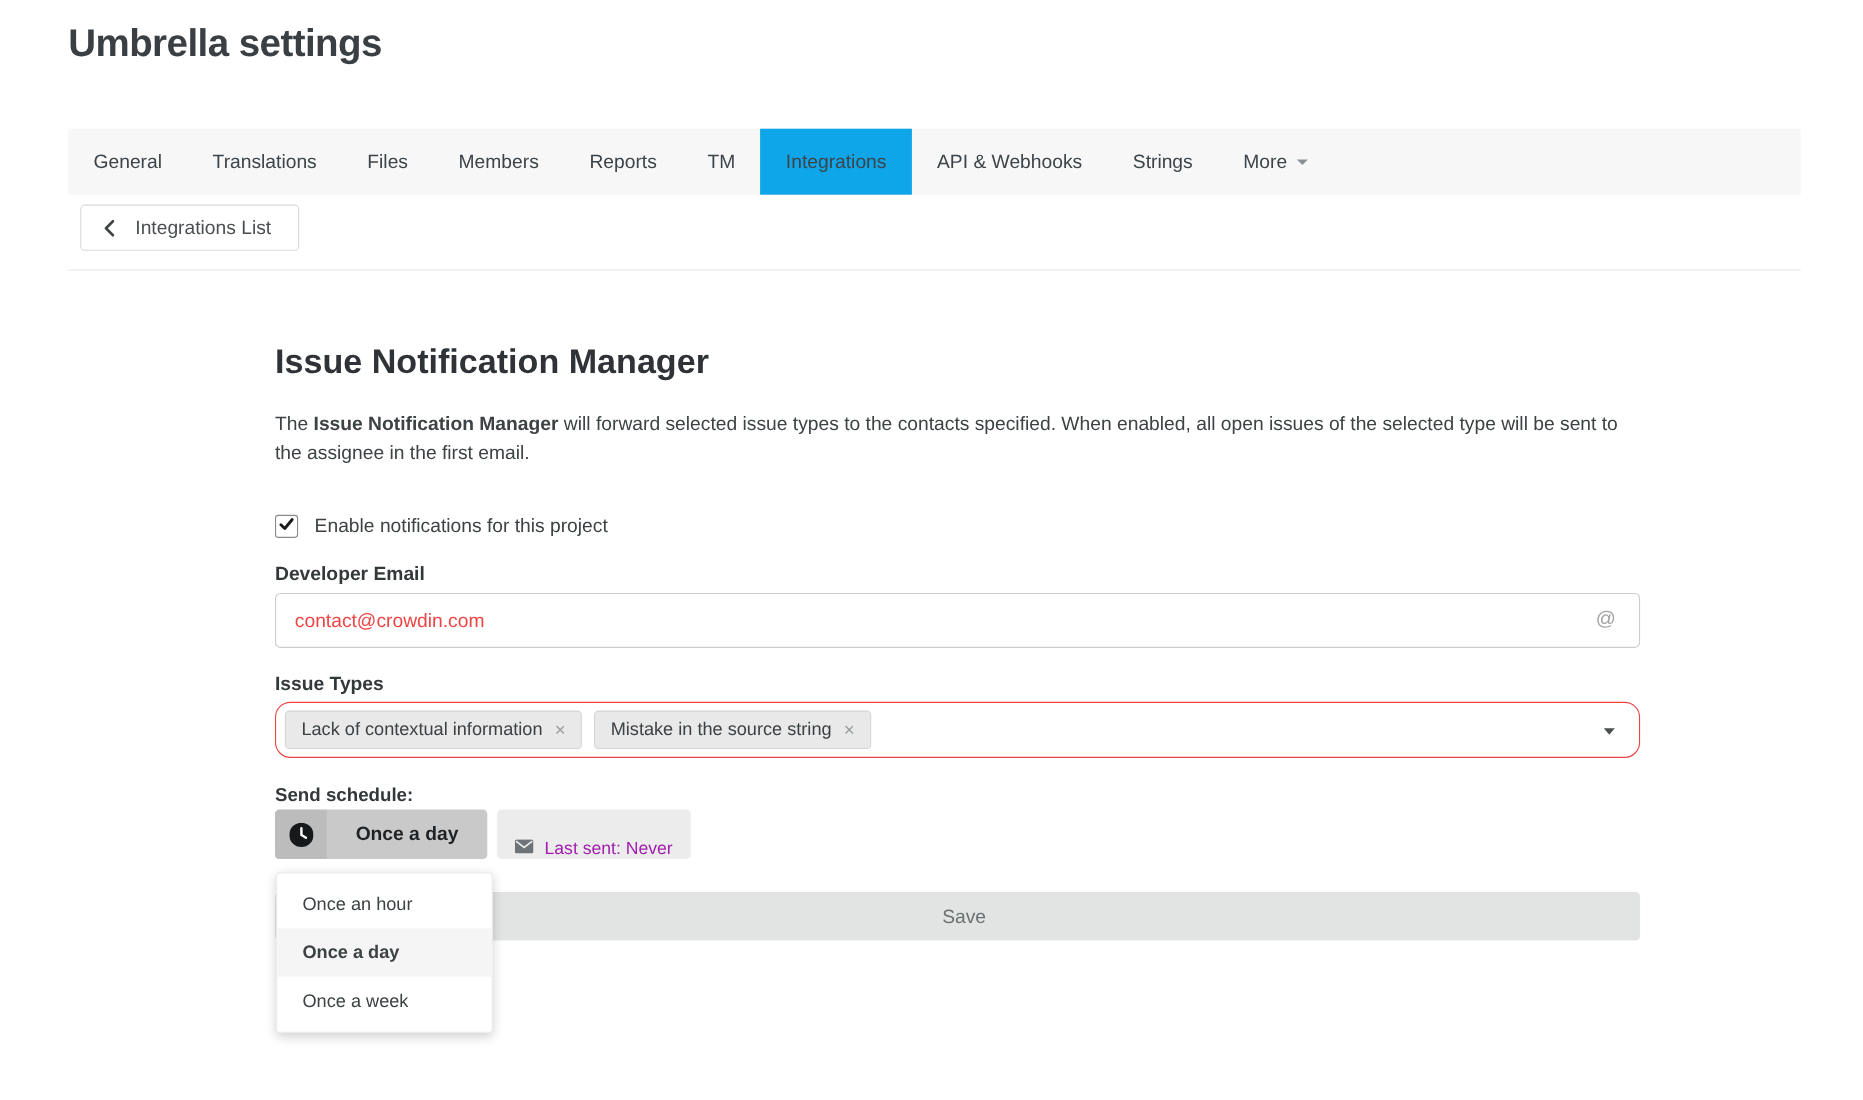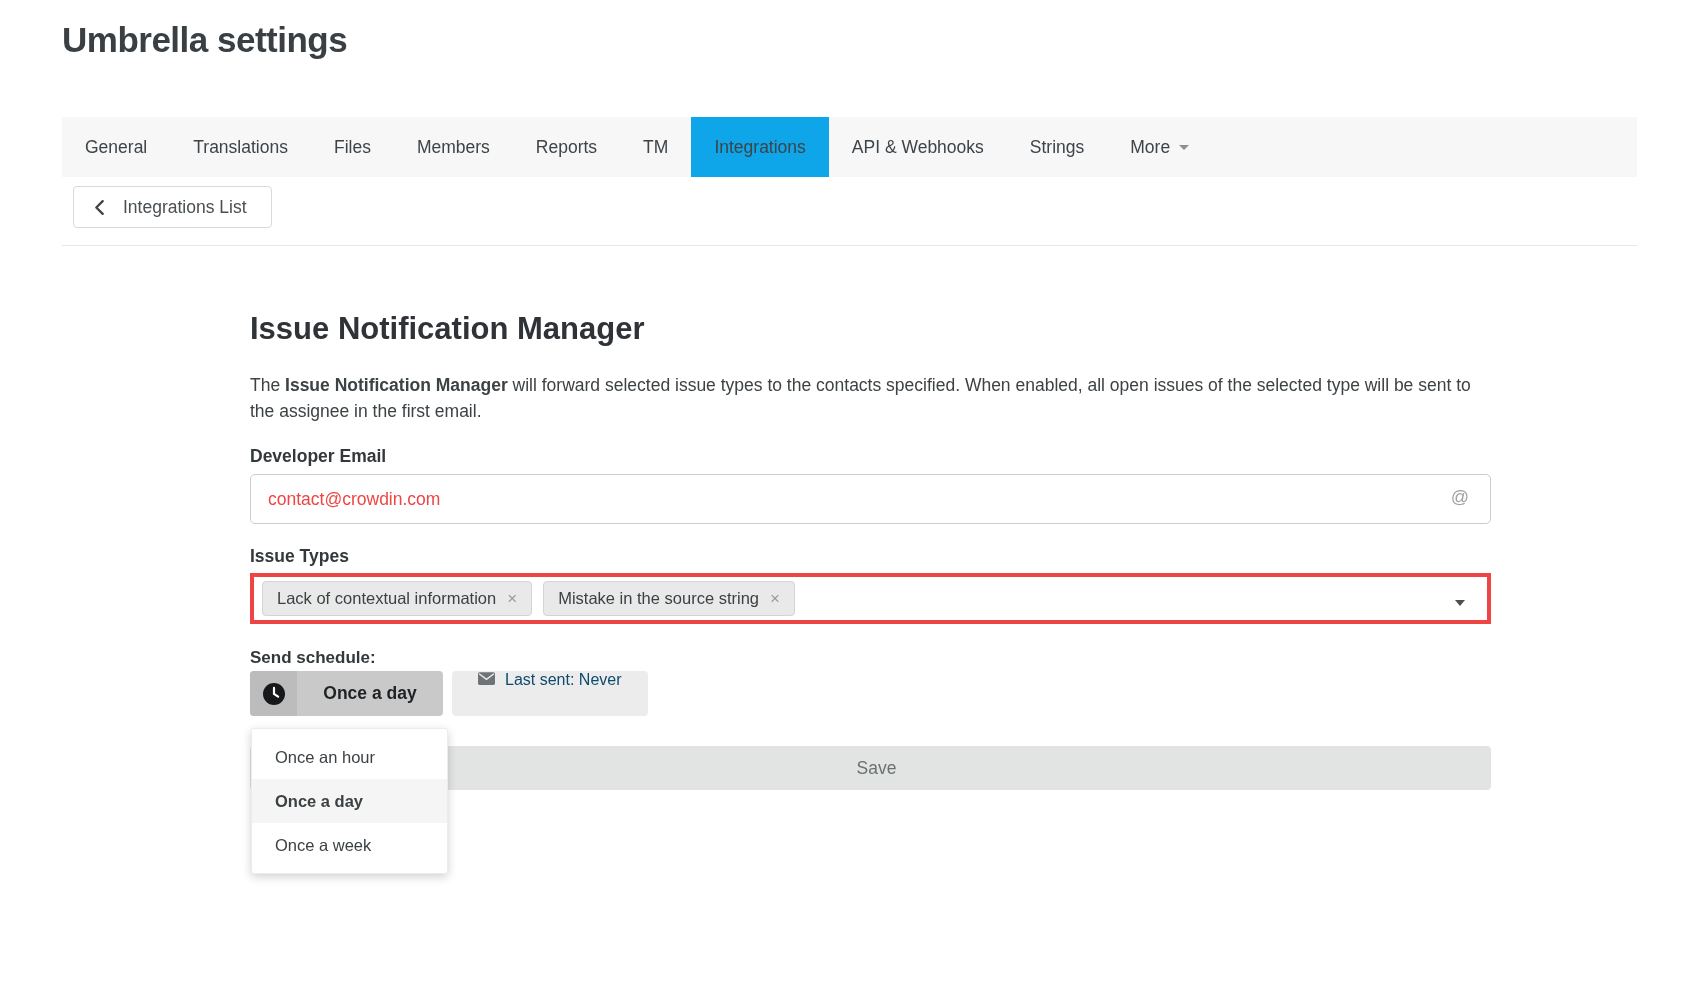--- a/index.html
+++ b/index.html
@@ -29,31 +29,31 @@
   .enable-row { margin-top: 44px; display: flex; align-items: center; gap: 15px; }
   .checkbox { width: 21px; height: 21px; border: 1px solid #8a8a8a; border-radius: 3px; background: #fff; display: flex; align-items: center; justify-content: center; cursor: pointer; }
   .enable-label { font-size: 17.5px; color: #3d4245; }
 
   .field-label { margin-top: 22px; font-size: 17.5px; font-weight: 700; color: #33383b; }
 
   .email-wrap { position: relative; margin-top: 7px; }
   .email-input { width: 100%; height: 50px; border: 1px solid #cccccc; border-radius: 5px; padding: 0 48px 0 17px; font-size: 17.5px; color: #ef4444; font-family: "Liberation Sans", sans-serif; background: #fff; }
   .at-icon { position: absolute; right: 22px; top: 13px; font-size: 18px; color: #a3a3a3; }
 
-  .select-box { position: relative; margin-top: 6px; height: 51px; border: 4px solid #ef4444; border-radius: 0; background: #fff; display: flex; align-items: center; gap: 11px; padding: 0 40px 0 8px; cursor: pointer; }
+  .select-box { position: relative; margin-top: 6px; height: 51px; border: 1px solid #ef4444; border-radius: 14px; background: #fff; display: flex; align-items: center; gap: 11px; padding: 0 40px 0 8px; cursor: pointer; }
   .tag { height: 35px; background: #e9e9e9; border: 1px solid #d4d4d4; border-radius: 4px; display: inline-flex; align-items: center; padding: 0 14px; font-size: 16.5px; color: #3c4144; white-space: nowrap; }
   .tag .tag-x { margin-left: 11px; color: #979c9e; font-size: 17px; cursor: pointer; }
   .select-caret { position: absolute; right: 22px; top: 23px; width: 0; height: 0; border-left: 5.5px solid transparent; border-right: 5.5px solid transparent; border-top: 6px solid #4a4f52; }
 
   .schedule-label { margin-top: 24px; font-size: 17px; font-weight: 700; color: #33383b; }
   .schedule-row { position: relative; margin-top: 3px; display: flex; gap: 9px; }
   .schedule-btn { width: 193px; height: 45px; background: #c9c9c9; border: none; border-radius: 4px; display: flex; align-items: stretch; overflow: hidden; cursor: pointer; padding: 0; }
   .schedule-btn .icon-seg { width: 47px; background: #bcbcbc; display: flex; align-items: center; justify-content: center; }
   .schedule-btn .btn-label { flex: 1; display: flex; align-items: center; justify-content: center; font-size: 17.5px; font-weight: 700; color: #1f2224; font-family: "Liberation Sans", sans-serif; }
-  .last-sent-btn { height: 45px; background: #ececec; border: none; border-radius: 4px; display: inline-flex; align-items: flex-start; gap: 10px; padding: 0 26px; font-size: 16px; color: #0c4a6e; font-family: "Liberation Sans", sans-serif; cursor: pointer; }
+  .last-sent-btn { height: 45px; background: #ececec; border: none; border-radius: 4px; display: inline-flex; align-items: flex-end; gap: 10px; padding: 0 16px; font-size: 16px; color: #a21caf; font-family: "Liberation Sans", sans-serif; cursor: pointer; }
 
   .schedule-menu { position: absolute; left: 1px; top: 57px; width: 197px; background: #fff; border: 1px solid #ececec; border-radius: 3px; box-shadow: 0 3px 10px rgba(0,0,0,0.18); z-index: 10; padding: 6px 0; }
   .menu-item { height: 44px; display: flex; align-items: center; padding: 0 23px; font-size: 16.5px; color: #3c4144; cursor: pointer; }
   .menu-item.selected { background: #f5f5f5; font-weight: 700; }
 
   .save-btn { margin-top: 30px; width: 100%; height: 44px; background: #e2e4e4; border: none; border-radius: 4px; font-size: 17.5px; color: #6a7170; font-family: "Liberation Sans", sans-serif; cursor: pointer; padding-left: 12px; }
 </style>
 </head>
 <body>
 
@@ -84,20 +84,30 @@
   <span>Integrations List</span>
 </button>
 
 <div class="divider"></div>
 
 <main class="content">
   <h2 class="manager-title">Issue Notification Manager</h2>
 
   <p class="manager-desc"><span>The </span><b>Issue Notification Manager</b><span> will forward selected issue types to the contacts specified. When enabled, all open issues of the selected type will be sent to the assignee in the first email.</span></p>
 
+  <div class="enable-row">
+    <span class="checkbox">
+      <span>
+        <svg width="15" height="15" viewBox="0 0 16 16">
+            <path d="M2.5 8.5 L6.3 12.2 L13.5 3.5" stroke="#17191b" stroke-width="2.8" fill="none" stroke-linecap="round" stroke-linejoin="round"></path>
+          </svg>
+      </span>
+    </span>
+    <span class="enable-label">Enable notifications for this project</span>
+  </div>
 
   <div class="field-label">Developer Email</div>
   <div class="email-wrap">
     <input class="email-input" type="text" value="contact@crowdin.com" style="">
     <span class="at-icon">@</span>
   </div>
 
   <div class="field-label">Issue Types</div>
   <div class="select-box">
     <span class="tag">

